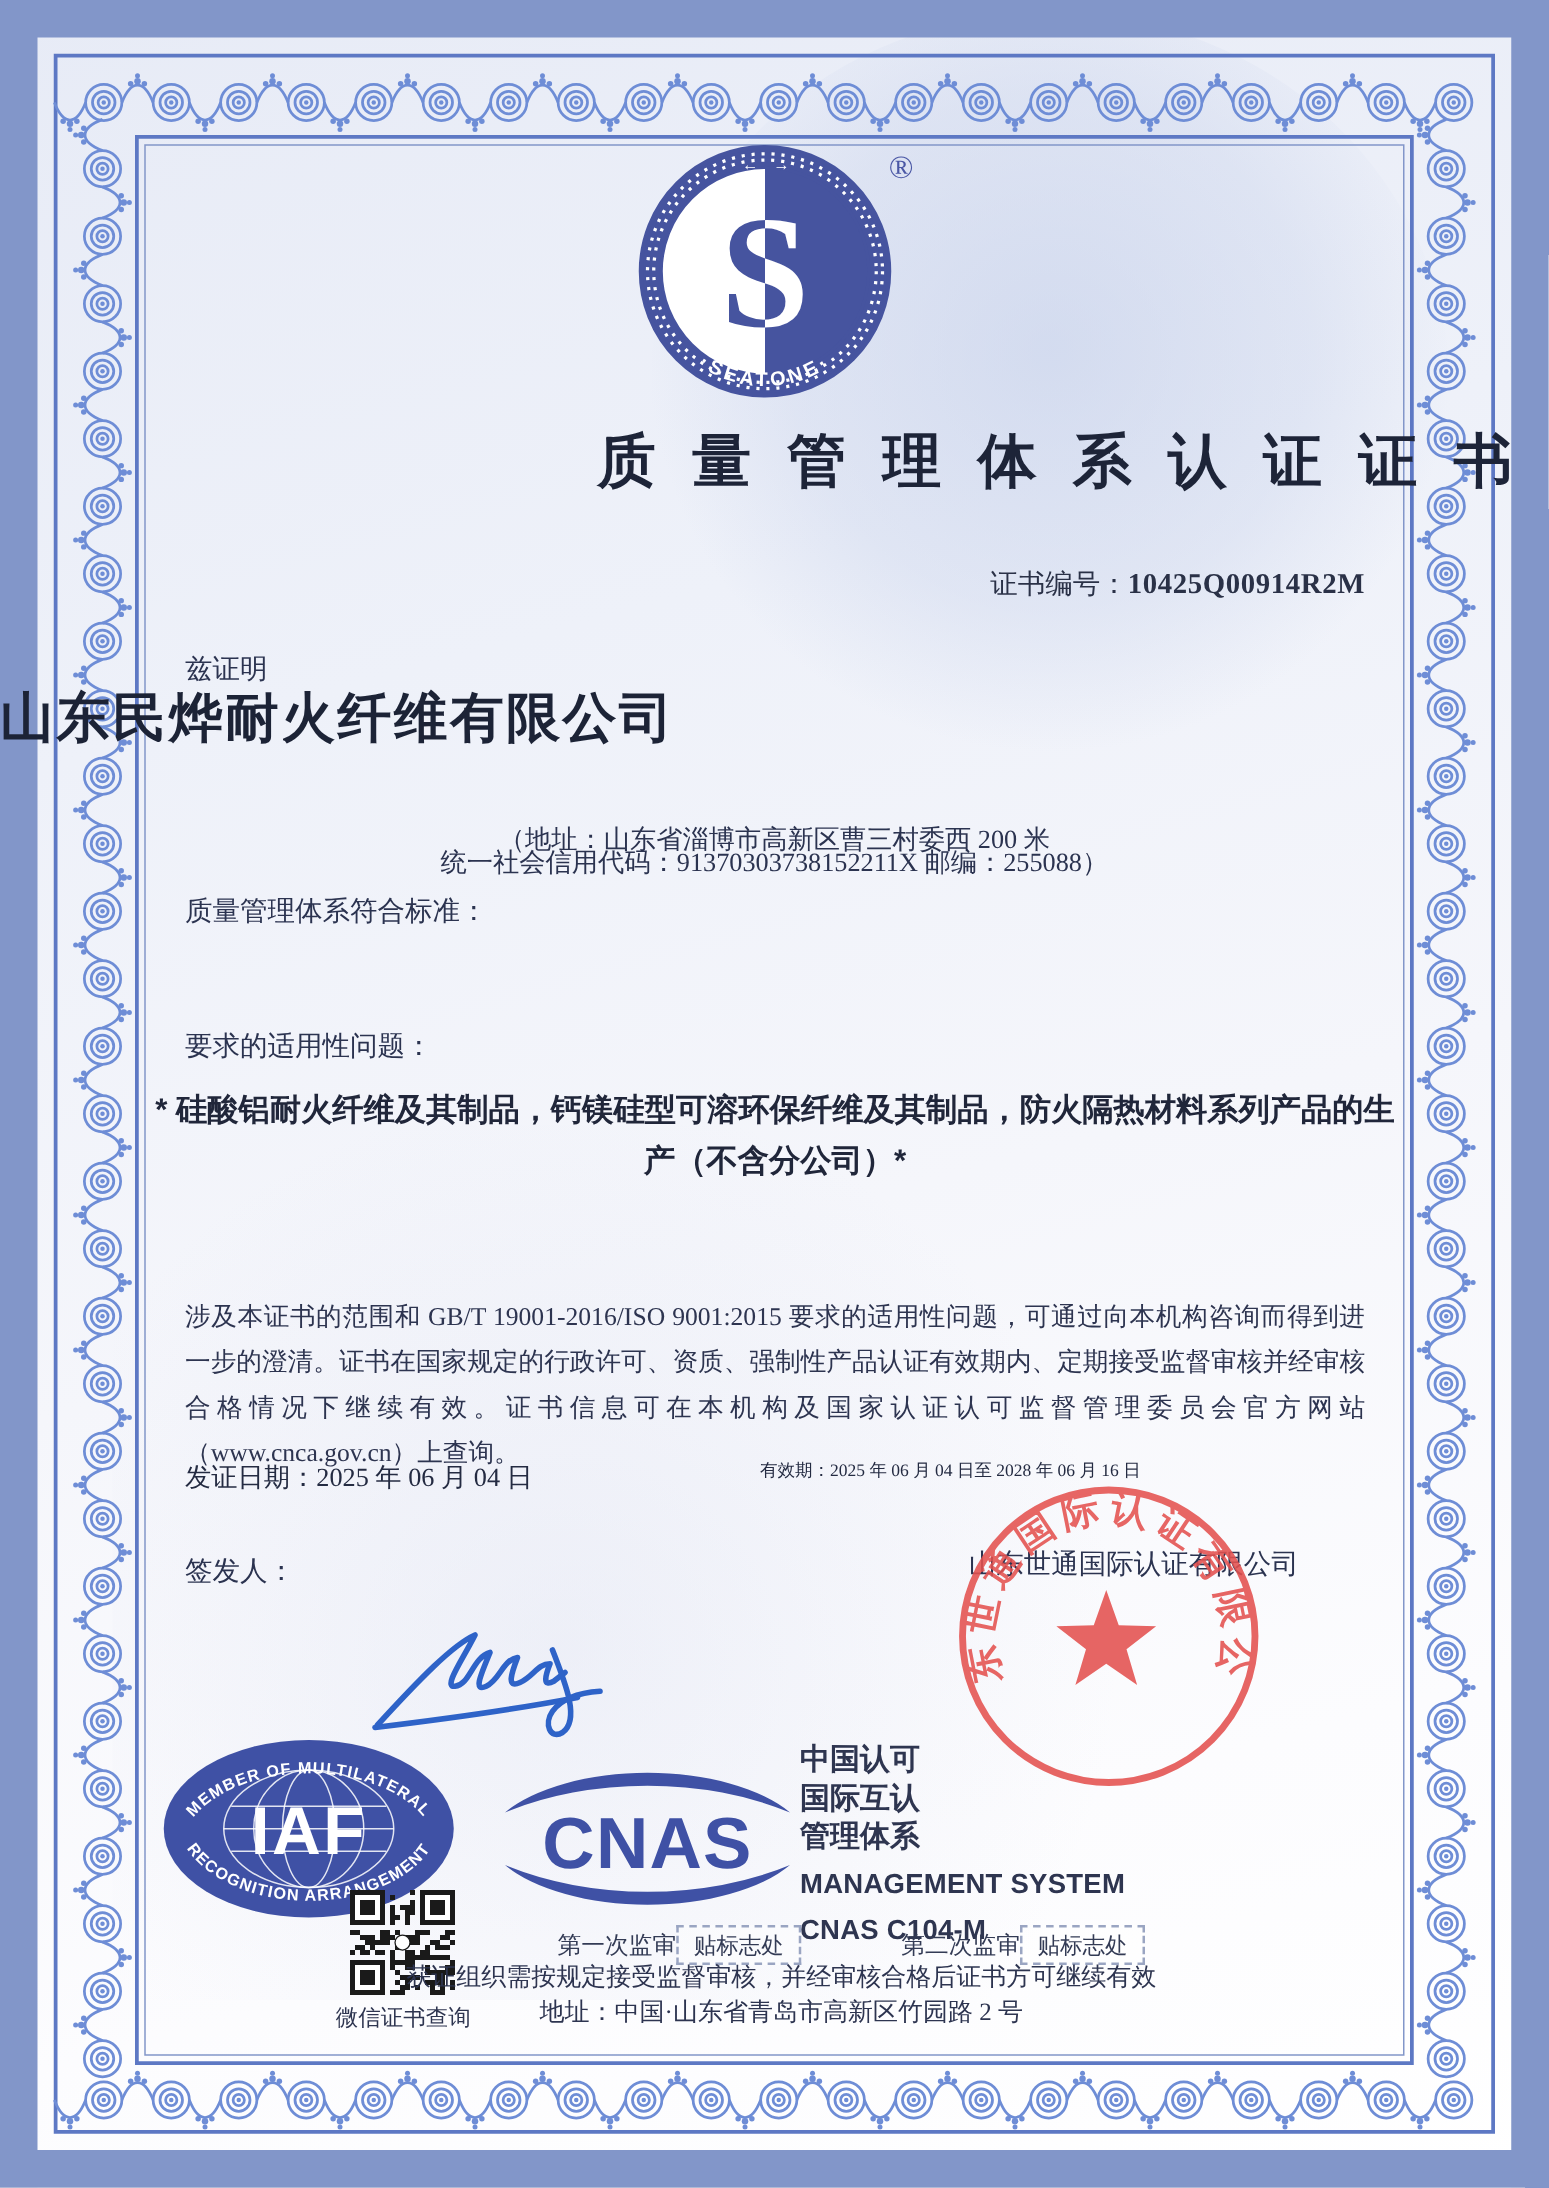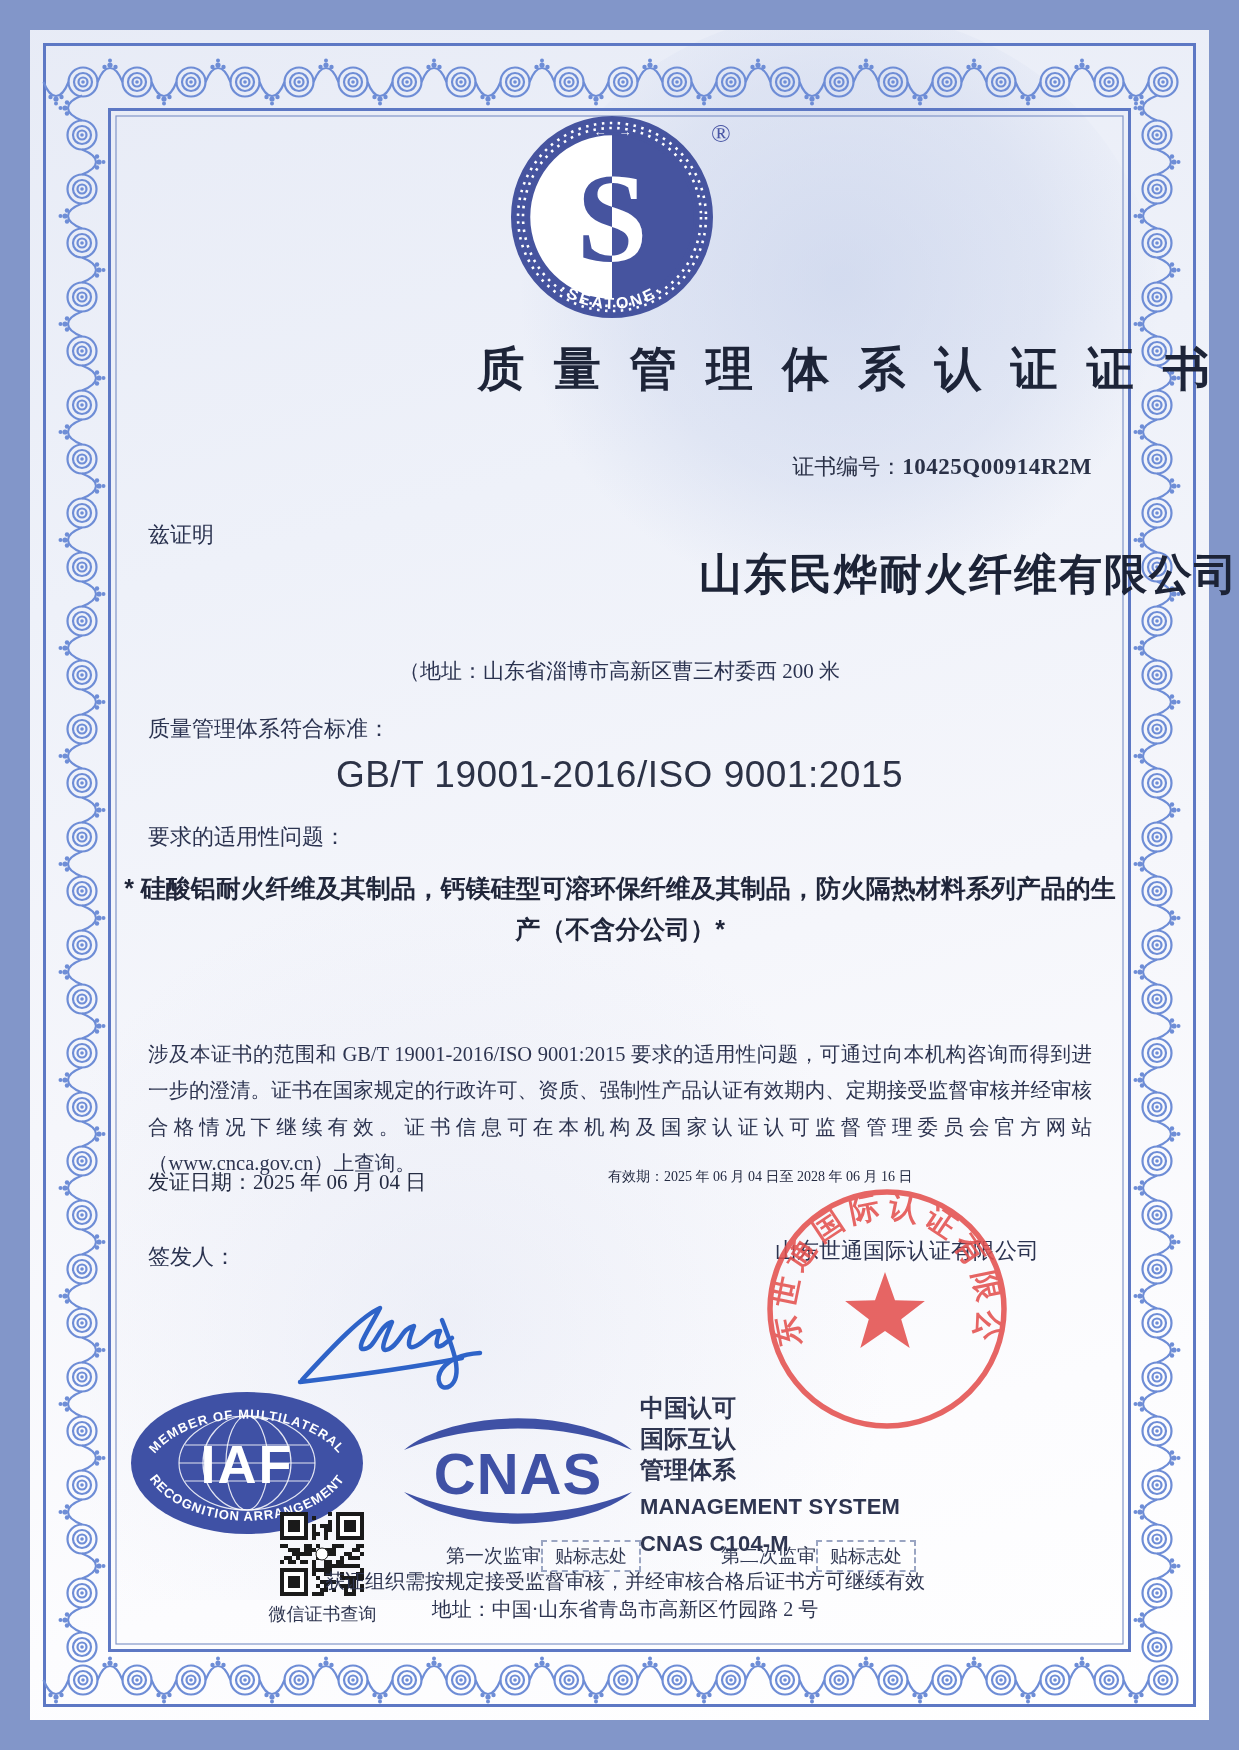--- a/index.html
+++ b/index.html
@@ -11,21 +11,21 @@
   #watermark{left:520px;top:10px;width:640px;height:600px;border-radius:50%;
       background:radial-gradient(circle at 50% 45%, rgba(186,199,230,.50) 0%, rgba(186,199,230,.28) 45%, rgba(186,199,230,0) 70%);}
   #watermark2{left:90px;top:900px;width:900px;height:700px;
       background:radial-gradient(circle at 40% 60%, rgba(210,216,236,.30) 0%, rgba(210,216,236,0) 65%);}
   #title{left:0;top:338px;width:100%;text-align:right;font-size:47px;font-weight:bold;
          letter-spacing:.62em;text-indent:.62em;color:#1d2438;font-family:Liberation Mono, monospace;}
   #certno{top:452px;left:0;width:1092px;text-align:right;font-size:22px;color:#2a3147;}
   #certno b{font-size:23px;letter-spacing:.5px;}
   .label{font-size:22px;color:#2b3350;}
   #introLabel{left:148px;top:520px;}
-  #company{left:0;top:546px;width:100%;text-align:right;font-size:43px;font-weight:bold;letter-spacing:2px;color:#1c2336;}
+  #company{left:0;top:546px;width:100%;text-align:left;font-size:43px;font-weight:bold;letter-spacing:2px;color:#1c2336;}
   #addr1{left:0;top:641px;width:100%;text-align:center;font-size:21px;color:#2b3350;margin-top:16px;}
   #addr2{left:0;top:676px;width:100%;text-align:center;font-size:21px;color:#2b3350;}
   #stdLabel{left:148px;top:714px;}
   #stdValue{left:0;top:754px;width:100%;text-align:center;font-size:37px;color:#2c3246;
             font-family:"Liberation Sans","DejaVu Sans",sans-serif;letter-spacing:.5px;}
   #scopeLabel{left:148px;top:822px;}
   #scope{left:120px;top:868px;width:1000px;text-align:center;font-size:25px;font-weight:bold;line-height:1.62;
          color:#20263a;font-family:"Liberation Sans","DejaVu Sans",sans-serif;}
   #notice{left:148px;top:1036px;width:944px;font-size:20.5px;line-height:1.78;text-align:justify;color:#2d3450;}
   #issueDate{left:148px;top:1168px;font-size:21px;}
@@ -1202,23 +1202,23 @@
 
   <div id="title" class="abs">质量管理体系认证证书</div>
 
   <div id="certno" class="abs">
     <span>证书编号：</span><b>10425Q00914R2M</b>
   </div>
 
   <div id="introLabel" class="abs label">兹证明</div>
   <div id="company" class="abs">山东民烨耐火纤维有限公司</div>
   <div id="addr1" class="abs">（地址：山东省淄博市高新区曹三村委西 200 米</div>
+  <div id="addr2" class="abs">统一社会信用代码：91370303738152211X 邮编：255088）</div>
 
   <div id="stdLabel" class="abs label">质量管理体系符合标准：</div>
-  <div id="stdValue" class="abs">GB/T 19001-2016/ISO 9001:2015</div>
 
   <div id="scopeLabel" class="abs label">要求的适用性问题：</div>
   <div id="scope" class="abs">* 硅酸铝耐火纤维及其制品，钙镁硅型可溶环保纤维及其制品，防火隔热材料系列产品的生产（不含分公司）*</div>
 
   <div id="notice" class="abs">涉及本证书的范围和 GB/T 19001-2016/ISO 9001:2015 要求的适用性问题，可通过向本机构咨询而得到进一步的澄清。证书在国家规定的行政许可、资质、强制性产品认证有效期内、定期接受监督审核并经审核合格情况下继续有效。证书信息可在本机构及国家认证认可监督管理委员会官方网站（www.cnca.gov.cn）上查询。</div>
 
   <div id="issueDate" class="abs">
     <span>发证日期：</span><span>2025 年 06 月 04 日</span>
   </div>
   <div id="validDate" class="abs">

